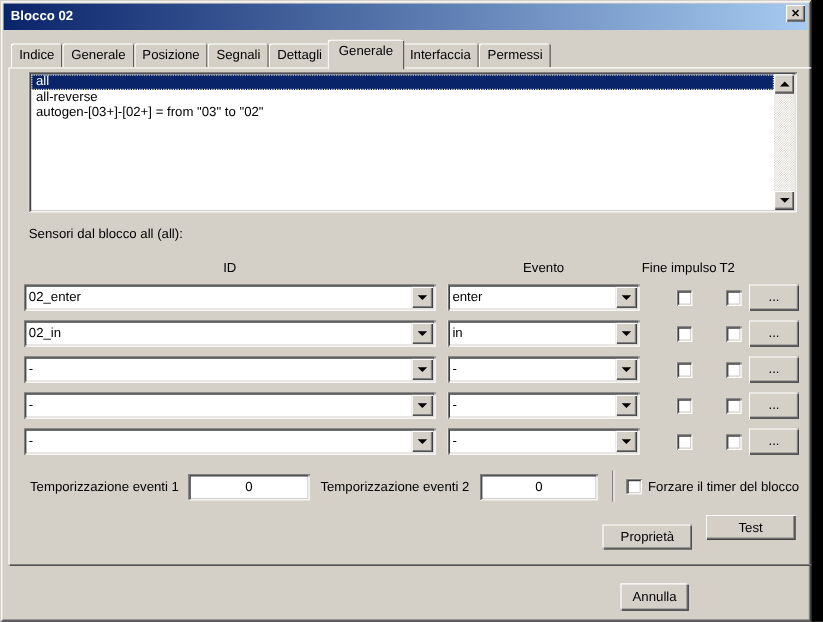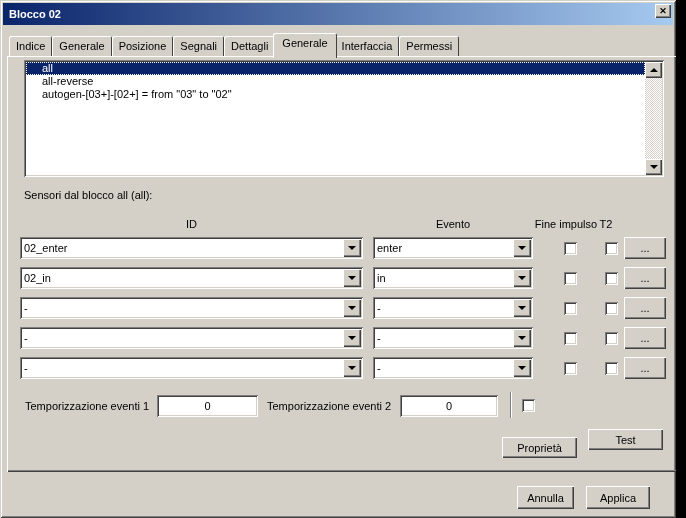--- a/index.html
+++ b/index.html
@@ -45,21 +45,21 @@
     z-index:6;position:relative;align-items:flex-start;padding-top:4px;
   }
   .panel{
     position:absolute;left:7px;top:56px;width:672px;height:416px;z-index:1;
     box-shadow:inset 1px 1px 0 #ffffff, inset -1px -1px 0 #404040, inset -2px -2px 0 #808080;
   }
   .content{position:absolute;inset:0;z-index:2;}
   
   .listbox{left:24px;top:60px;width:640px;height:117px;}
   .list-items{position:absolute;left:2px;top:2px;right:19px;bottom:2px;overflow:hidden;}
-  .list-item{height:13px;line-height:13px;padding-left:16px;white-space:nowrap;cursor:default;}
+  .list-item{height:13px;line-height:13px;padding-left:4px;white-space:nowrap;cursor:default;}
   .list-item.selected{
     background:#0a246a;color:#fff;
     outline:1px dotted #ffffe1;outline-offset:-1px;
   }
   .vscroll{position:absolute;top:2px;right:2px;width:17px;bottom:2px;
     background-color:#fff;
     background-image:
       linear-gradient(45deg,#d4d0c8 25%,transparent 25%,transparent 75%,#d4d0c8 75%),
       linear-gradient(45deg,#d4d0c8 25%,transparent 25%,transparent 75%,#d4d0c8 75%);
     background-size:2px 2px;background-position:0 0,1px 1px;
@@ -247,30 +247,28 @@
     <div class="abs btn raised" style="left:624px;top:357px;width:42px;height:22px;">
         <span>...</span>
       </div>
 
     <div class="abs lbl" style="left:25px;top:400px;">Temporizzazione eventi 1</div>
     <input class="abs edit" style="left: 157px; top: 395px; width: 101px;" value="0">
     <div class="abs lbl" style="left:267px;top:400px;">Temporizzazione eventi 2</div>
     <input class="abs edit" style="left: 400px; top: 395px; width: 98px;" value="0">
     <div class="abs vsep" style="left:510px;top:392px;height:26px;"></div>
     <div class="abs cb" style="left:522px;top:399px;"></div>
+    <div class="abs lbl" style="left:540px;top:400px;">Forzare il timer del blocco</div>
 
     <div class="abs btn raised" style="left:502px;top:437px;width:75px;height:21px;">
         <span>Proprietà</span>
       </div>
     <div class="abs btn raised" style="left:588px;top:429px;width:75px;height:21px;">
         <span>Test</span>
       </div>
 
   </div>
 
   <div class="abs btn raised" style="left:517px;top:486px;width:57px;height:23px;">
       <span>Annulla</span>
     </div>
-  <div class="abs btn raised" style="left:586px;top:486px;width:64px;height:23px;">
-      <span>Applica</span>
-    </div>
 
 </div>
 
 </body></html>

